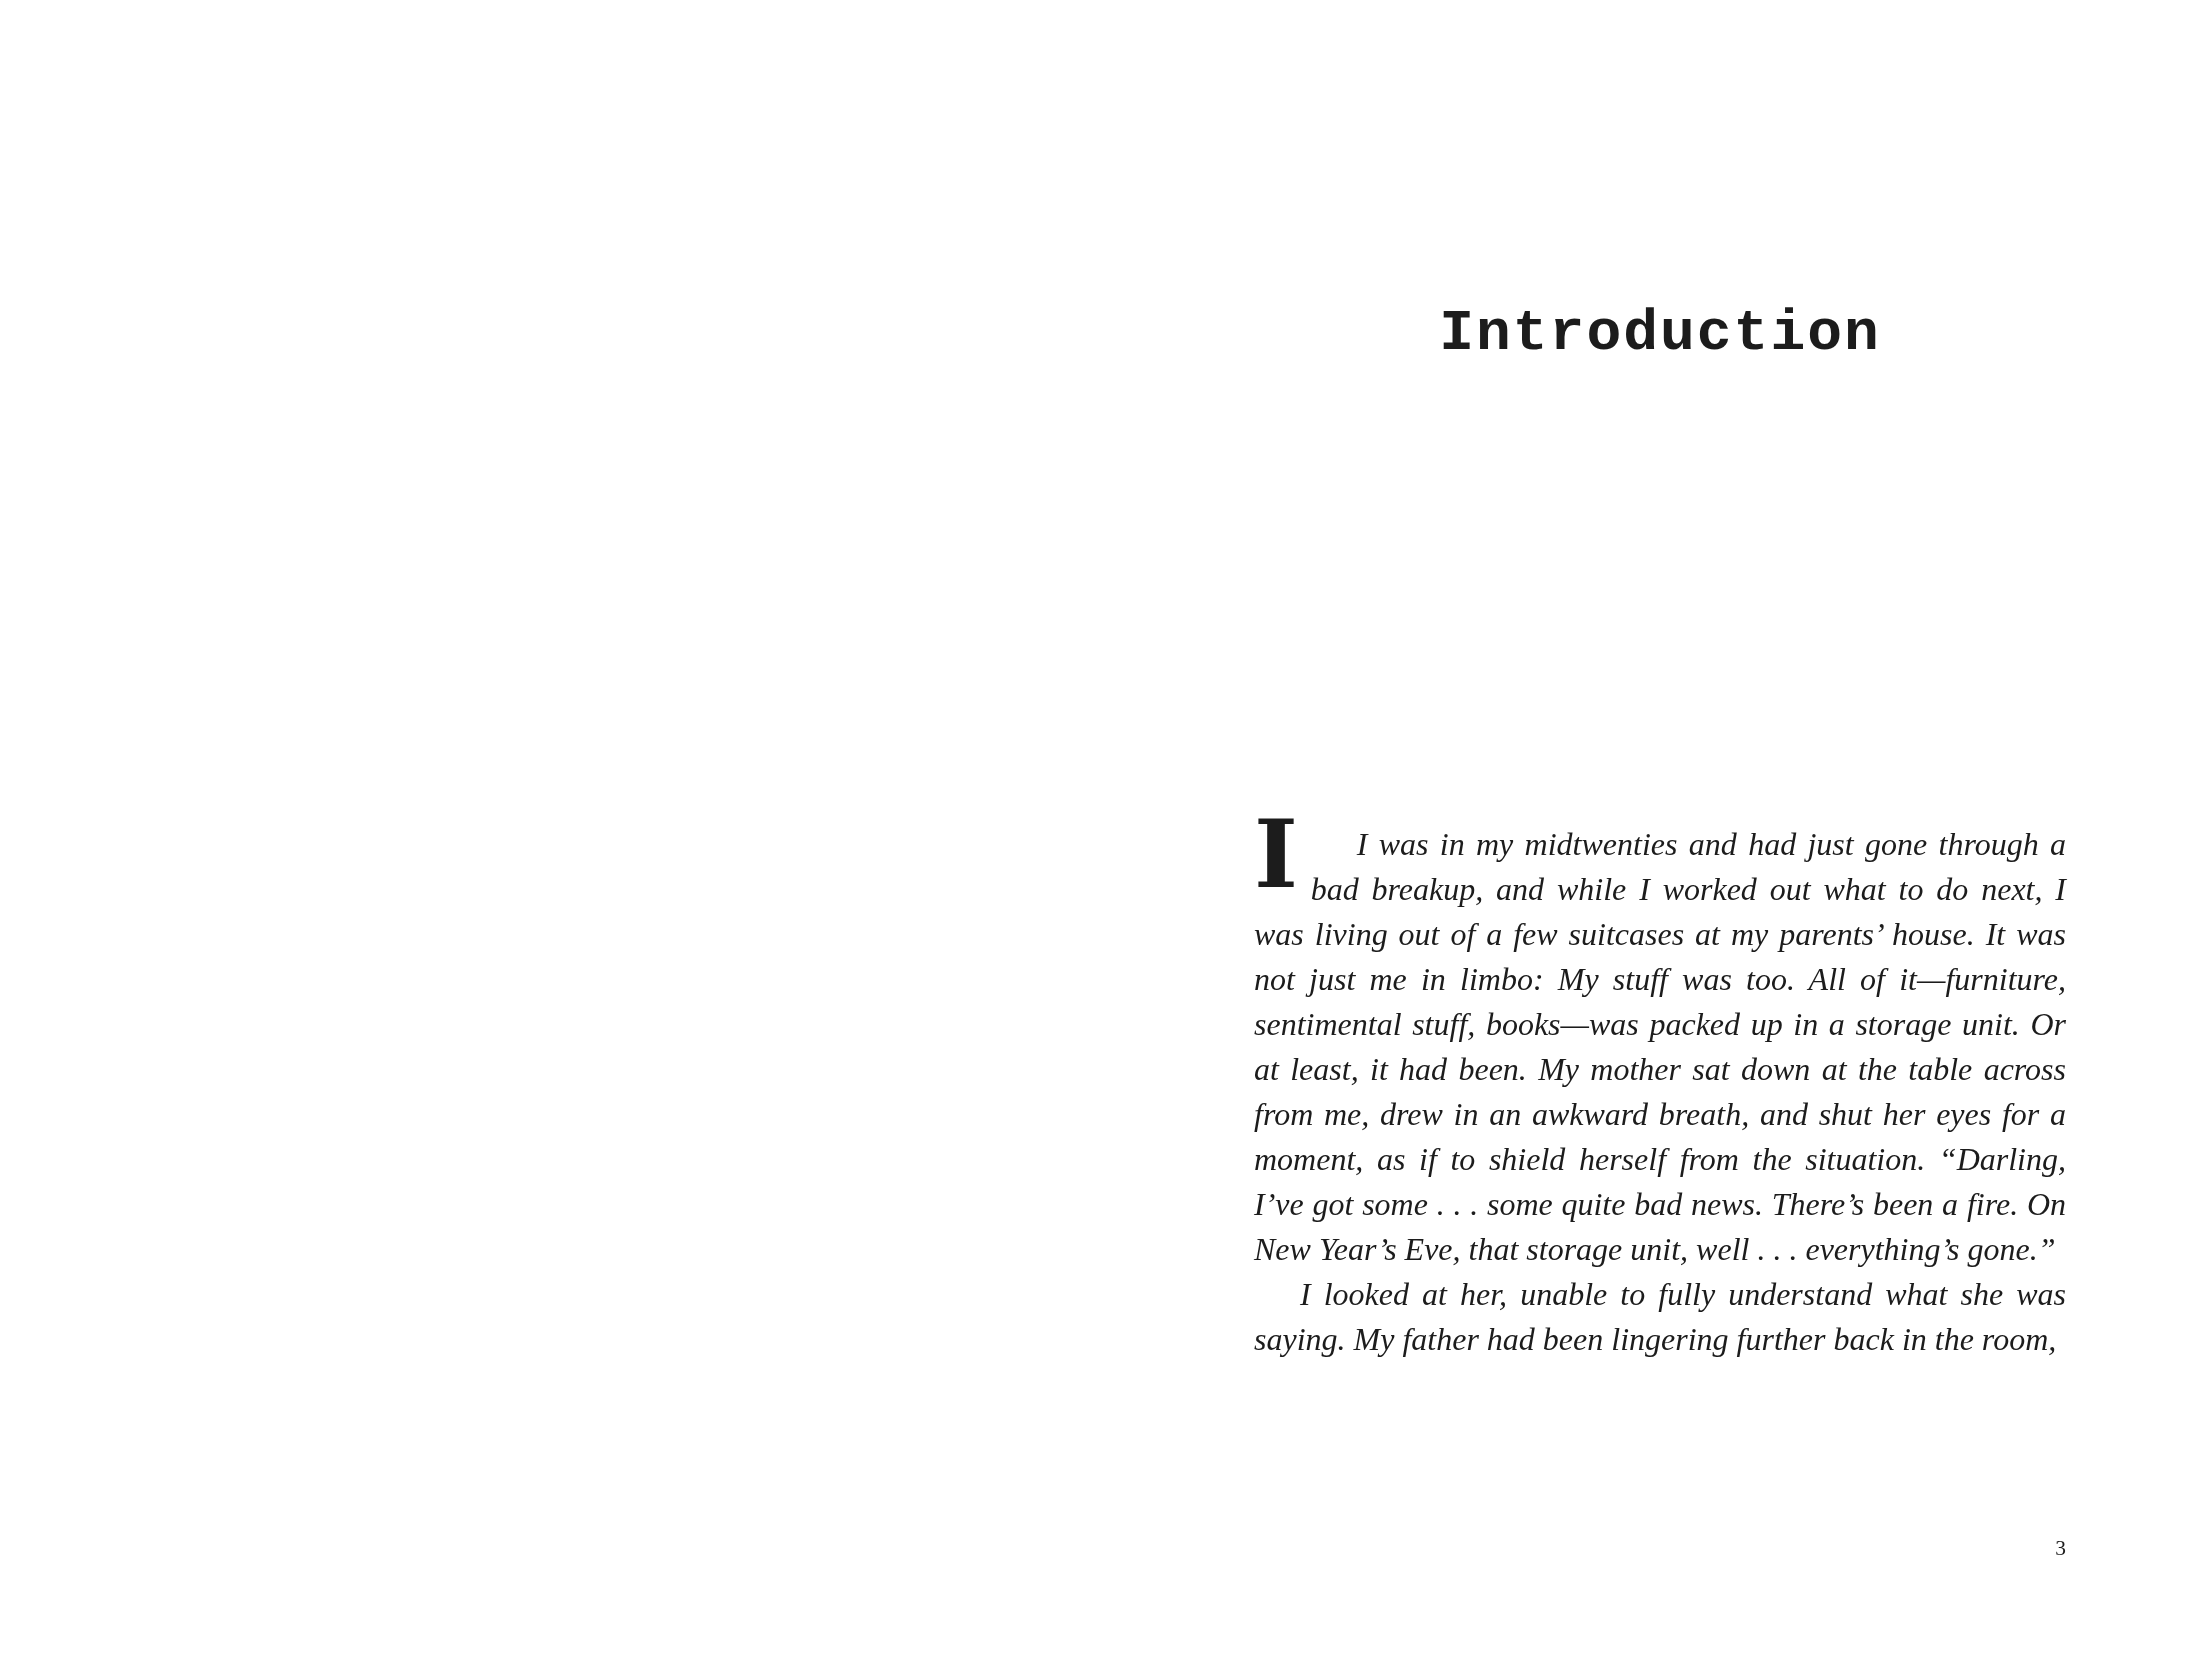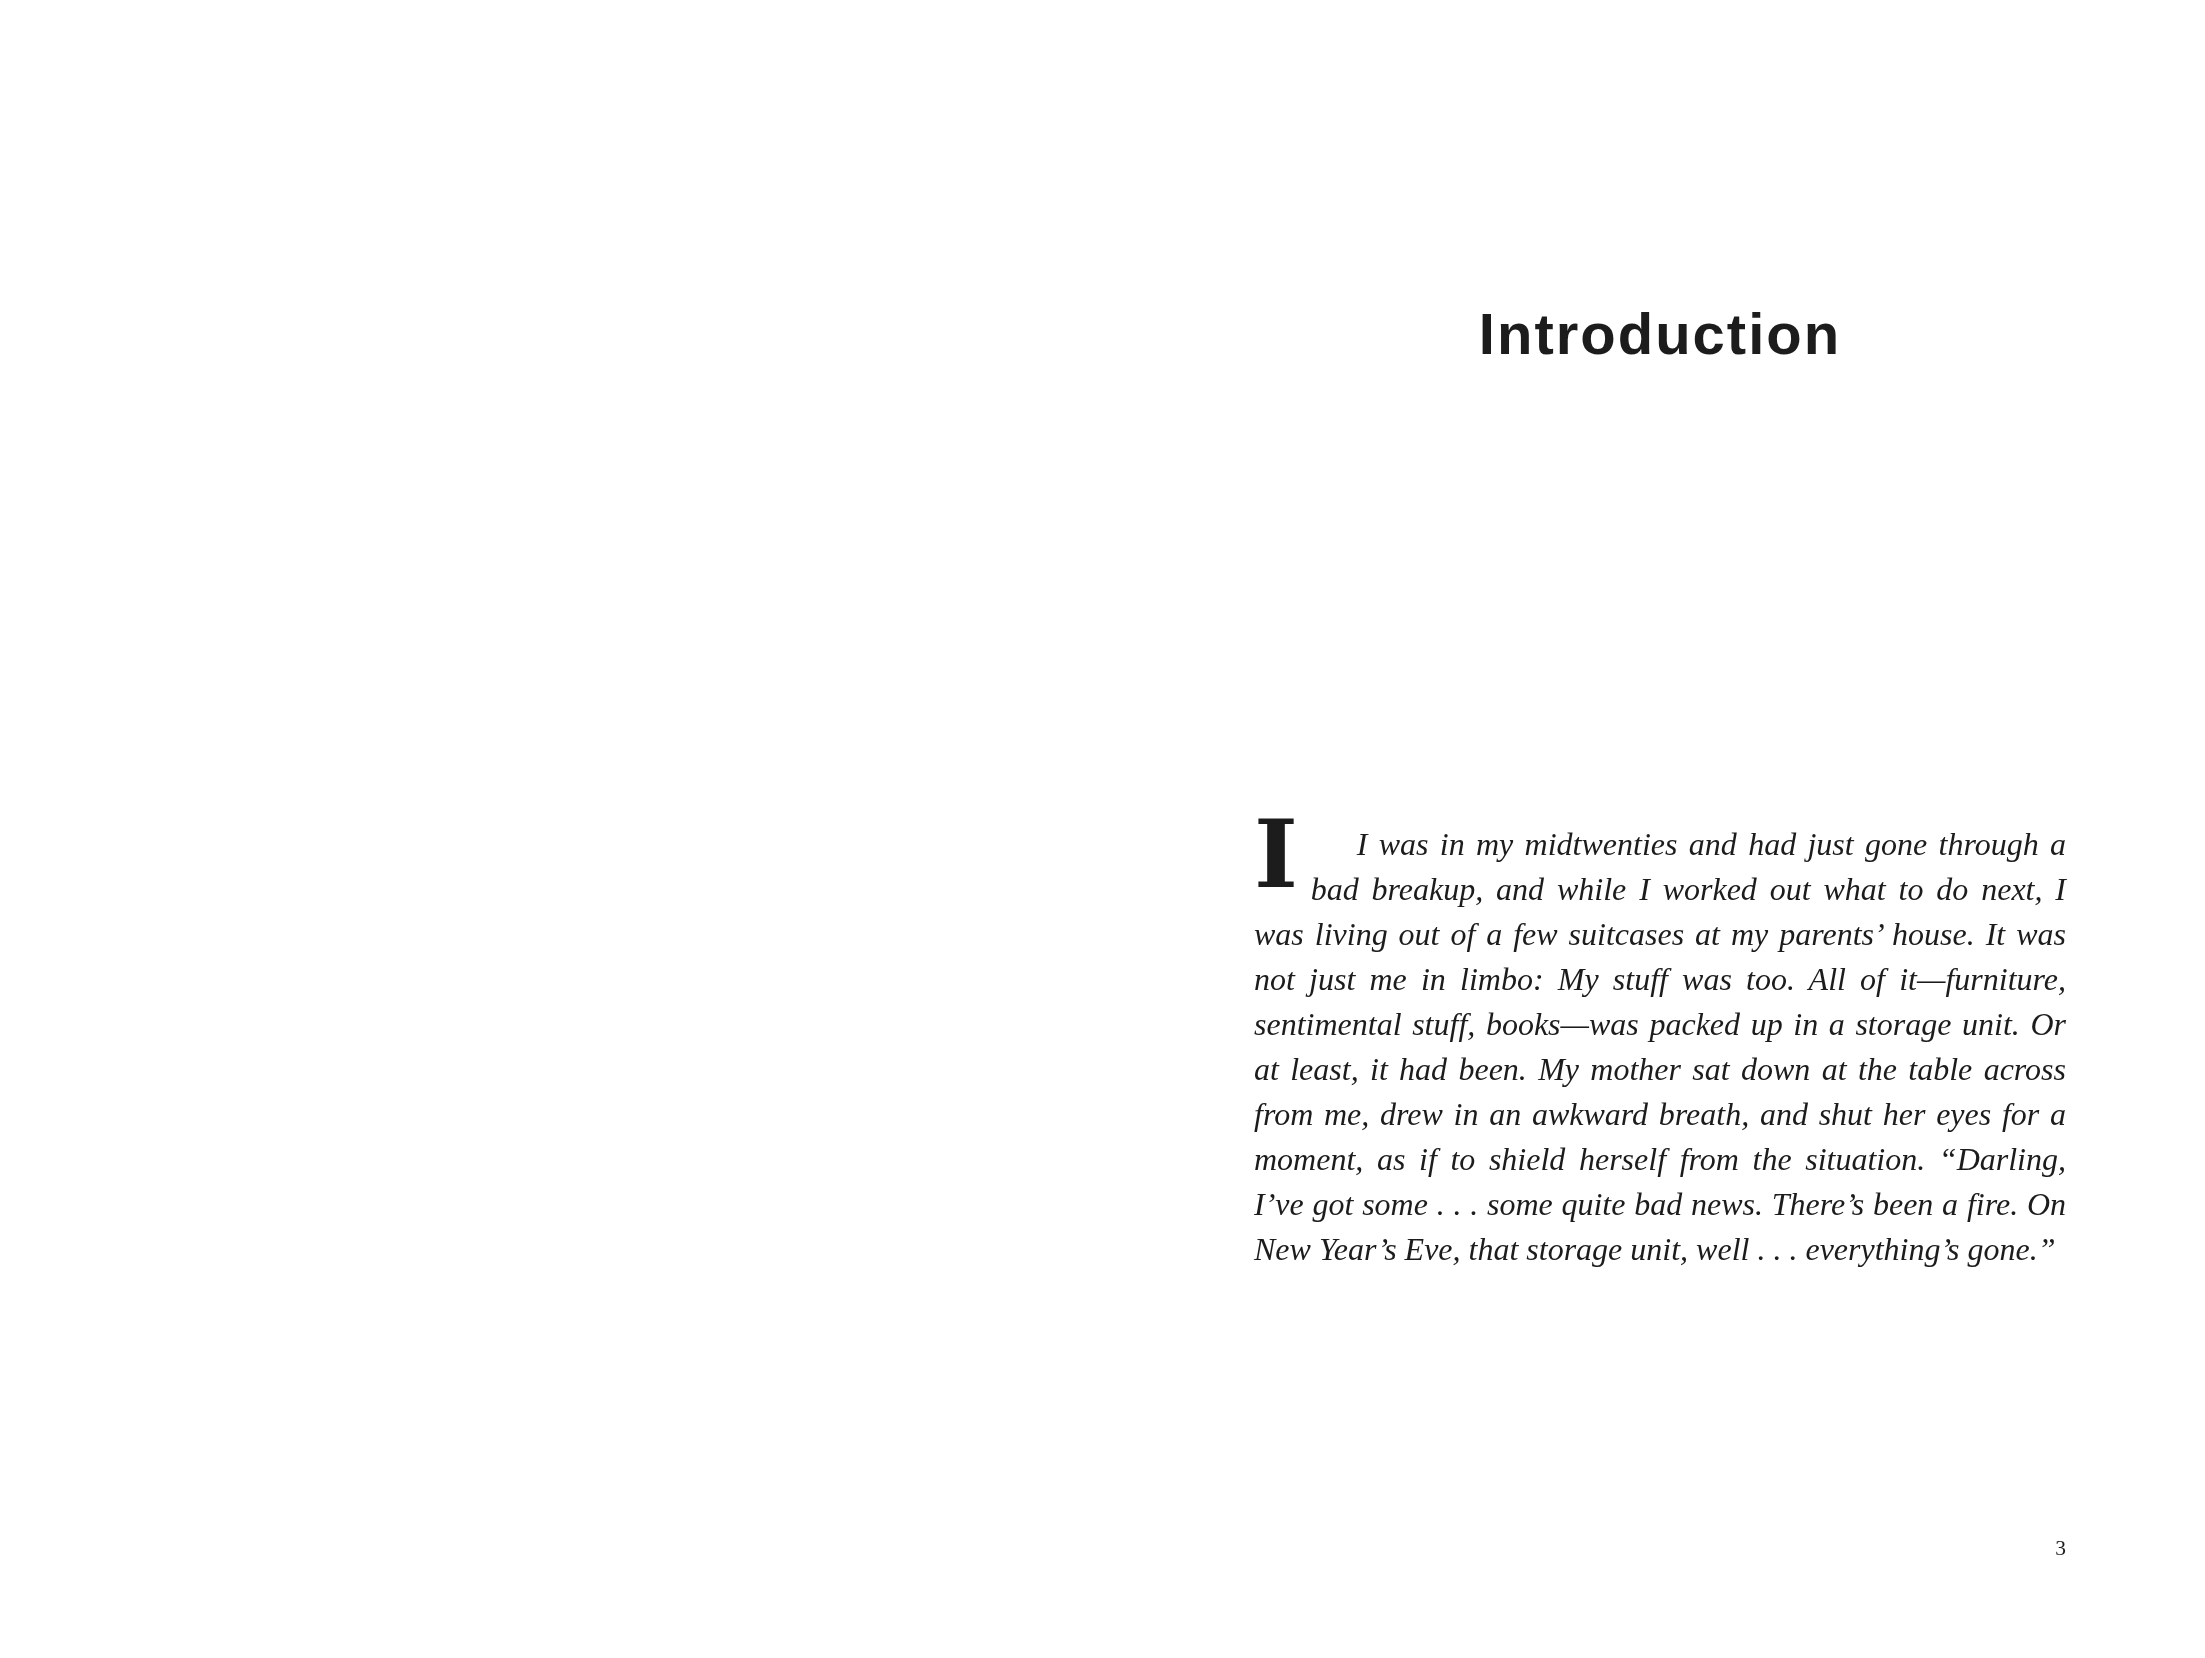--- a/index.html
+++ b/index.html
@@ -29,21 +29,21 @@
   .page-right { left: 1103px; }
 
   
   .chapter-title {
     position: absolute;
     left: 151px;
     top: 303px;
     width: 812px;
     margin: 0;
     text-align: center;
-    font-family: Liberation Sans, sans-serif;
+    font-family: Liberation Mono, monospace;
     font-weight: 700;
     font-size: 58px;
     line-height: 62px;
     letter-spacing: 2px;
     color: var(--ink, #1c1c1c);
   }
 
   
   .body-text {
     position: absolute;
@@ -95,20 +95,21 @@
   <div class="page page-right">
 
     <h1 class="chapter-title">Introduction</h1>
 
     <div class="body-text">
 
       <p class="para-first"><span class="dropcap">I</span></p>
 
       <p class="para-indent">I was in my midtwenties and had just gone through a bad breakup, and while I worked out what to do next, I was living out of a few suitcases at my parents’ house. It was not just me in limbo: My stuff was too. All of it—furniture, sentimental stuff, books—was packed up in a storage unit. Or at least, it had been. My mother sat down at the table across from me, drew in an awkward breath, and shut her eyes for a moment, as if to shield herself from the situation. “Darling, I’ve got some . . . some quite bad news. There’s been a fire. On New Year’s Eve, that storage unit, well . . . everything’s gone.”</p>
 
+      <p class="para-indent">I looked at her, unable to fully understand what she was saying. My father had been lingering further back in the room,</p>
 
     </div>
 
     <div class="folio">3</div>
 
   </div>
 
 </div>
 
 

